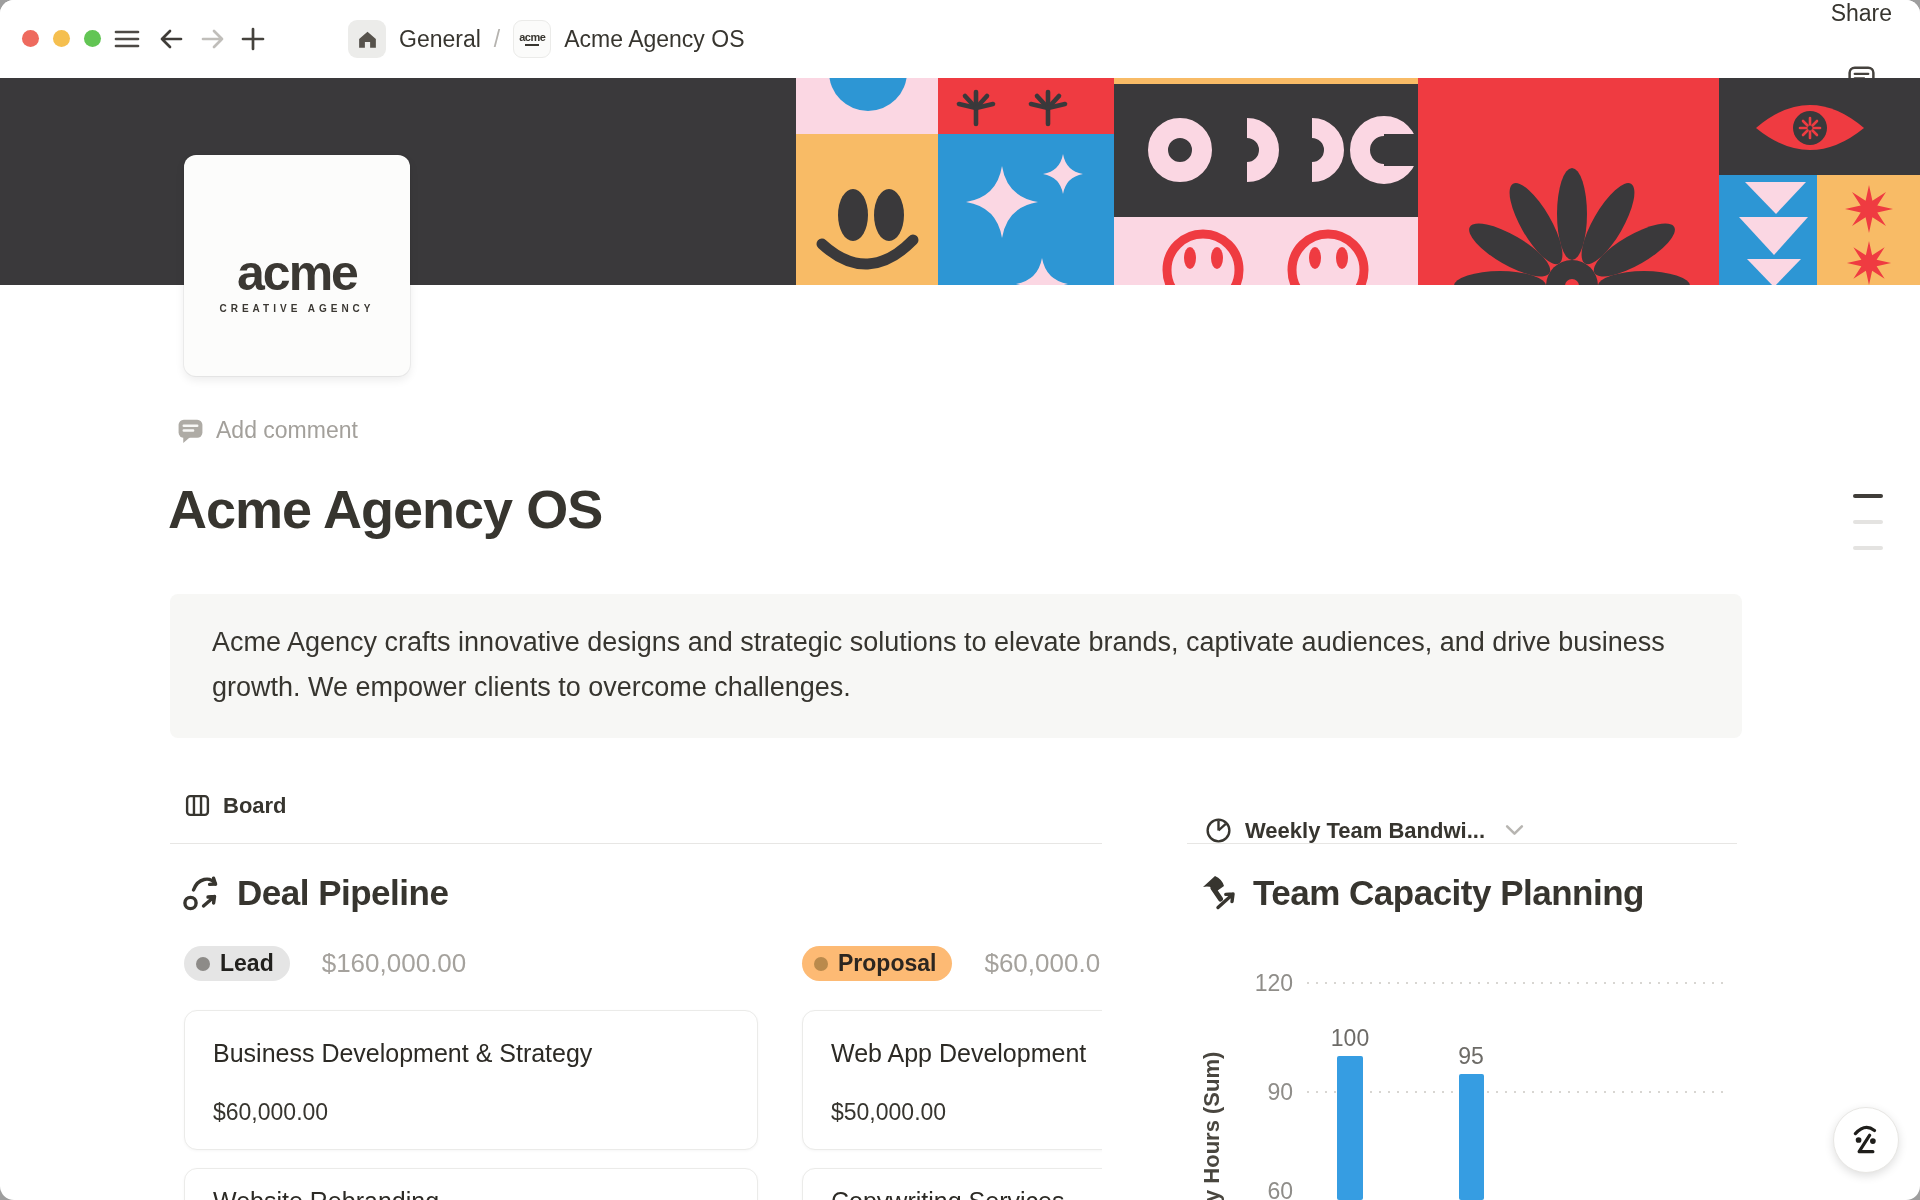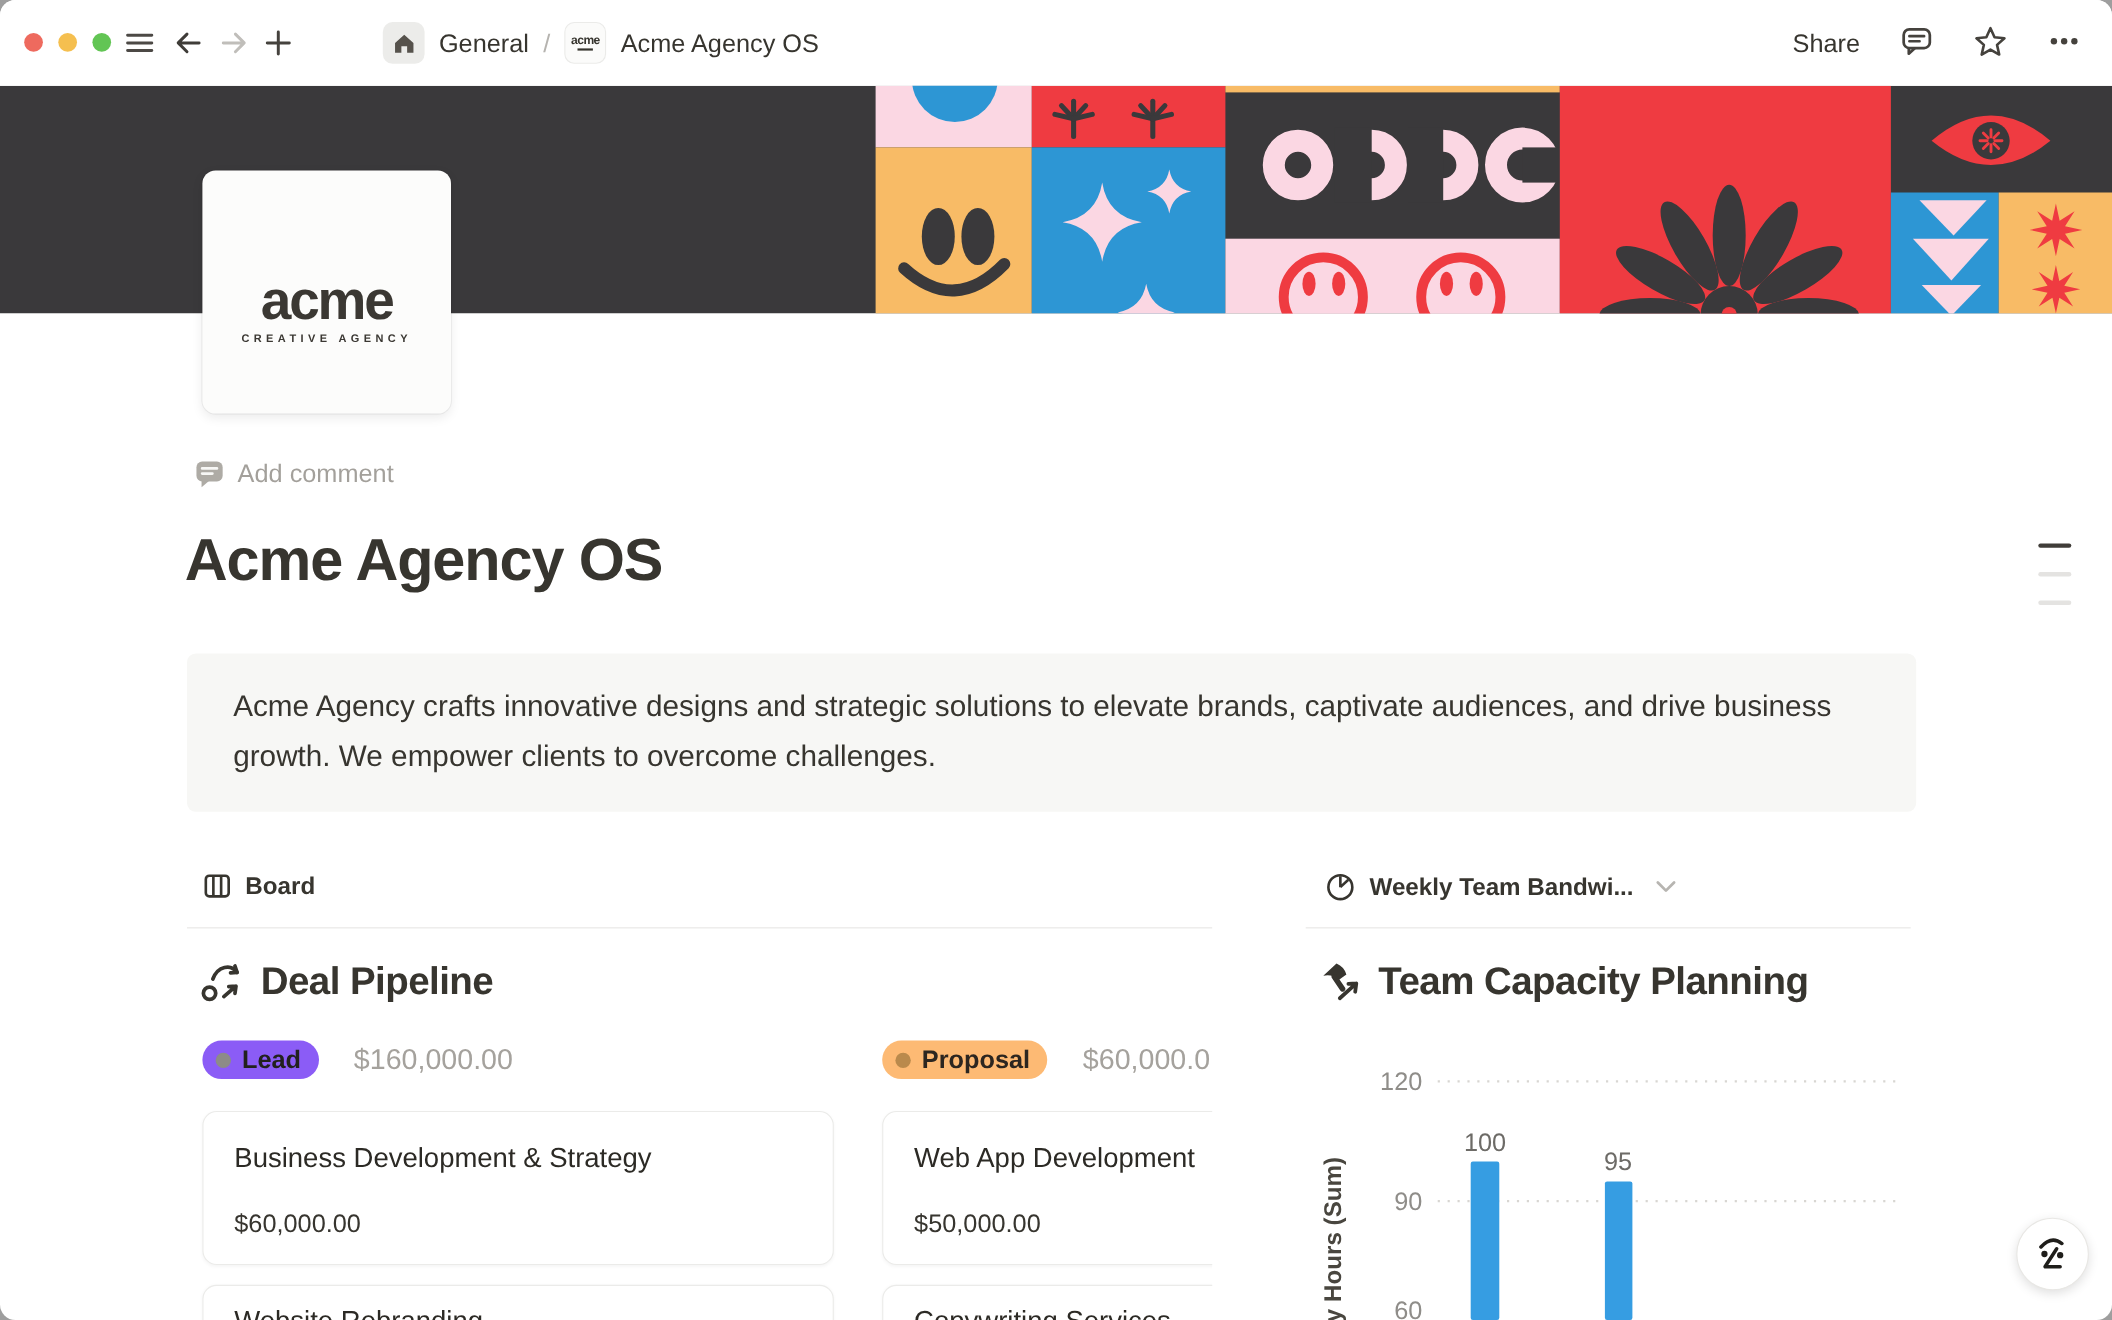--- a/index.html
+++ b/index.html
@@ -15,21 +15,21 @@
   .tl.red{background:#ee6a5e;} .tl.yellow{background:#f5bf4f;} .tl.green{background:#62c554;}
   .tb-btn { position:absolute; top:24px; background:none; border:none; cursor:pointer; padding:0; }
   .crumbs { position:absolute; left:348px; top:0; height:78px; display:flex; align-items:center; gap:13px; }
   .chip { width:38px; height:38px; border-radius:9px; background:#ececea;
           display:flex; align-items:center; justify-content:center; border:none; cursor:pointer; }
   .chip.acme-chip { background:#fbfbfa; border:1px solid #ebebe9; flex-direction:column; gap:2px; }
   .acme-mini { font-size:11px; font-weight:800; color:#37352f; letter-spacing:-0.5px; line-height:10px; }
   .acme-mini-line { width:14px; height:2px; background:#37352f; }
   .crumb-txt { font-size:23px; color:#37352f; }
   .crumb-sep { font-size:23px; color:#b5b3af; }
-  .tb-right { position:absolute; right:28px; top:0; height:78px; display:flex; align-items:center; gap:36px; }
+  .tb-right { position:absolute; right:28px; top:0; height:78px; display:flex; align-items:center; gap:36px;flex-direction:column; }
   .share { background:none; border:none; font-size:23px; color:#37352f; cursor:pointer;
            font-family:inherit; }
 
   
   .cover { position:absolute; left:0; top:78px; width:1920px; height:207px; }
 
   
   .icon-card { position:absolute; left:184px; top:155px; width:226px; height:221px;
                background:#fcfcfb; border-radius:12px;
                box-shadow:0 0 0 1px rgba(15,15,15,.05), 0 4px 10px rgba(15,15,15,.08);
@@ -49,40 +49,40 @@
   .callout p { position:absolute; left:42px; top:26px; width:1490px;
                font-size:27px; line-height:45px; color:#37352f; }
 
   
   .tab-board { position:absolute; left:184px; top:792px; display:flex; align-items:center; gap:12px;
                background:none; border:none; cursor:pointer; }
   .tab-board span { font-size:22px; font-weight:600; color:#37352f; font-family:inherit; }
   .divider { position:absolute; height:1px; background:#e7e6e4; top:843px; }
   .divider.left { left:170px; width:932px; }
   .divider.right { left:1187px; width:550px; }
-  .view-chip { position:absolute; left:1204px; top:792px; display:flex; align-items:center; gap:12px;
+  .view-chip { position:absolute; left:1204px; top:816px; display:flex; align-items:center; gap:12px;
                background:none; border:none; cursor:pointer; }
   .view-chip span.lbl { font-size:22px; font-weight:600; color:#37352f; font-family:inherit; }
 
   
   .section-h { position:absolute; top:872px; display:flex; align-items:center; gap:13px; }
   .section-h.left { left:182px; }
   .section-h.right { left:1198px; }
   .section-h h2 { font-size:35px; font-weight:700; color:#37352f; letter-spacing:-0.5px; }
 
   
   .board-clip { position:absolute; left:170px; top:940px; width:932px; height:260px; overflow:hidden; }
   .kcol { position:absolute; top:0; width:574px; height:260px; }
   .kcol.c1 { left:14px; } .kcol.c2 { left:632px; }
   .pill-row { position:absolute; left:0; top:6px; display:flex; align-items:center; gap:32px; }
   .pill { display:inline-flex; align-items:center; height:35px; border-radius:18px;
           padding:0 16px 0 12px; gap:10px; cursor:pointer; border:none; font-family:inherit; }
   .pill .dot { width:14px; height:14px; border-radius:50%; }
   .pill .st { font-size:23px; font-weight:600; }
-  .c1 .pill { background:#8b5cf6; } .c1 .pill .dot { background:#8d8b88; } .c1 .pill .st { color:#22211e; }
+  .c1 .pill { background:#e5e5e5; } .c1 .pill .dot { background:#8d8b88; } .c1 .pill .st { color:#22211e; }
   .c2 .pill { background:#fdba74; } .c2 .pill .dot { background:#ba8a4c; } .c2 .pill .st { color:#2c2620; }
   .col-total { font-size:26px; color:#a5a29d; white-space:nowrap; }
   .kcard { position:absolute; left:0; width:574px; height:140px; background:#fff;
            border:1px solid #ebebe9; border-radius:13px;
            box-shadow:0 1px 3px rgba(15,15,15,.04); cursor:pointer; }
   .kcard.r1 { top:70px;padding-left:17px; } .kcard.r2 { top:228px; }
   .kcard .kt { position:absolute; left:28px; top:28px; font-size:25px; font-weight:500; color:#2c2a25;
                white-space:nowrap; }
   .kcard .ka { position:absolute; left:28px; top:88px; font-size:23px; color:#37352f; }
 

